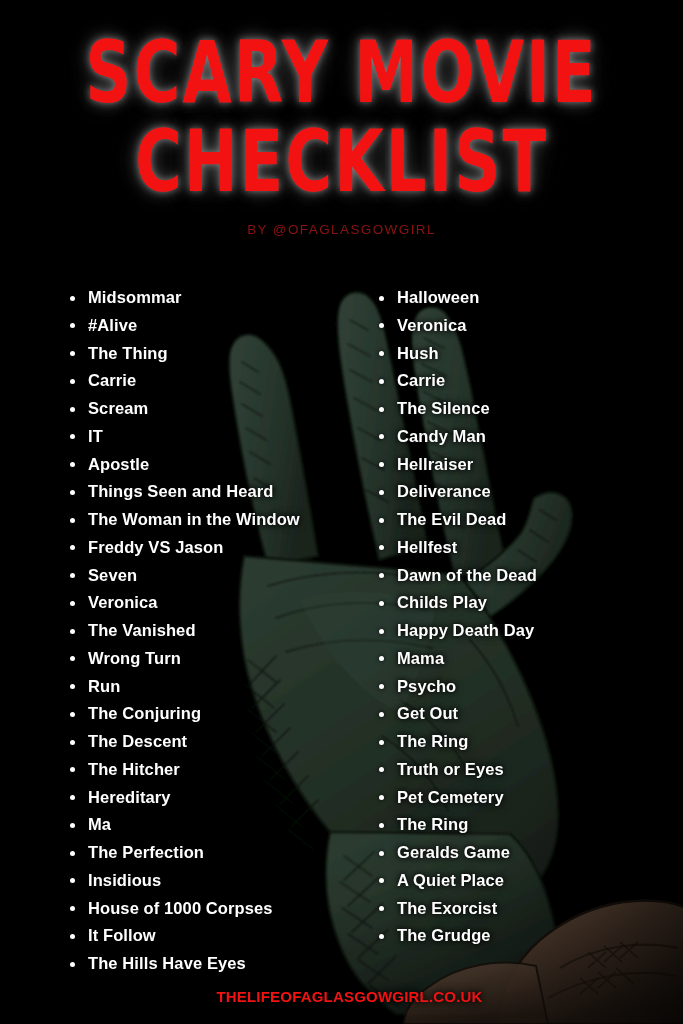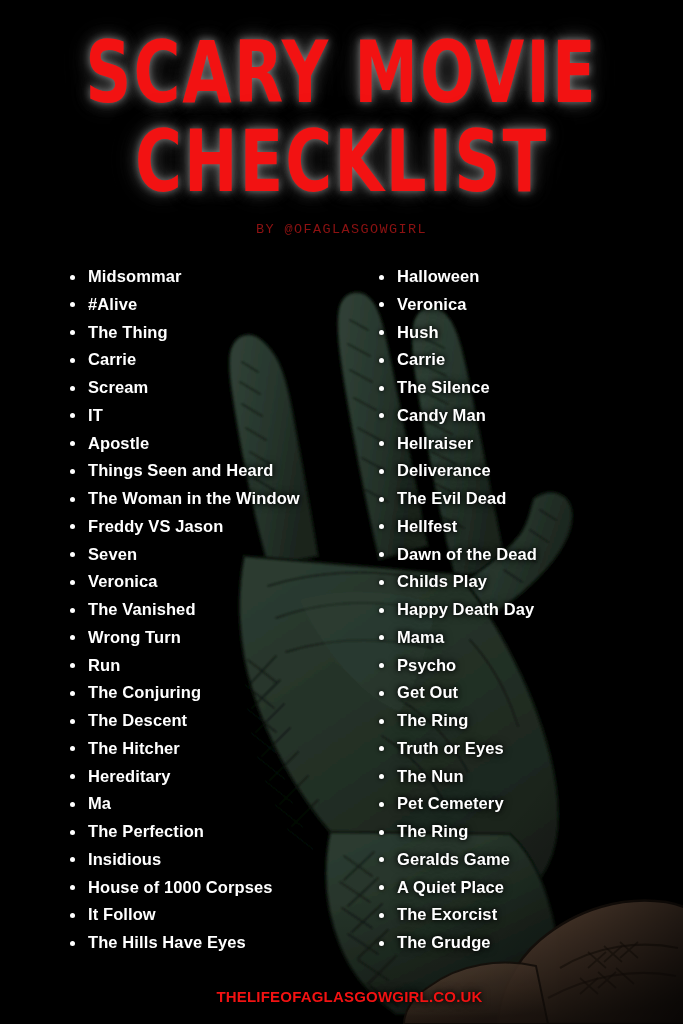--- a/index.html
+++ b/index.html
@@ -58,33 +58,34 @@
   #byline {
     position:absolute;
     left:0; top:222px;
     width:683px;
     text-align:center;
     z-index:3;
     color:#8d1212;
     font-size:13.5px;
     font-weight:normal;
     letter-spacing:1.4px;
-    font-family:Liberation Mono, monospace;
+    font-family:Liberation Sans, sans-serif;
   }
 
   
   #columns {
     position:absolute;
     left:0; top:263px;
     width:683px;
     z-index:3;
     display:flex;
   }
   .col {
     list-style:none;
+    margin-top:21px;
   }
   #col-left  { width:355px; padding-left:66px; }
   #col-right { width:328px; padding-left:20px; }
 
   .movie {
     position:relative;
     color:#ffffff;
     font-size:16.5px;
     font-weight:bold;
     line-height:27.75px;
@@ -285,21 +286,20 @@
         <li class="movie">The Evil Dead</li>
         <li class="movie">Hellfest</li>
         <li class="movie">Dawn of the Dead</li>
         <li class="movie">Childs Play</li>
         <li class="movie">Happy Death Day</li>
         <li class="movie">Mama</li>
         <li class="movie">Psycho</li>
         <li class="movie">Get Out</li>
         <li class="movie">The Ring</li>
         <li class="movie">Truth or Eyes</li>
-        <li class="movie">The Nun</li>
         <li class="movie">Pet Cemetery</li>
         <li class="movie">The Ring</li>
         <li class="movie">Geralds Game</li>
         <li class="movie">A Quiet Place</li>
         <li class="movie">The Exorcist</li>
         <li class="movie">The Grudge</li>
       </ul>
   </div>
 
   <div id="footer">THELIFEOFAGLASGOWGIRL.CO.UK</div>

